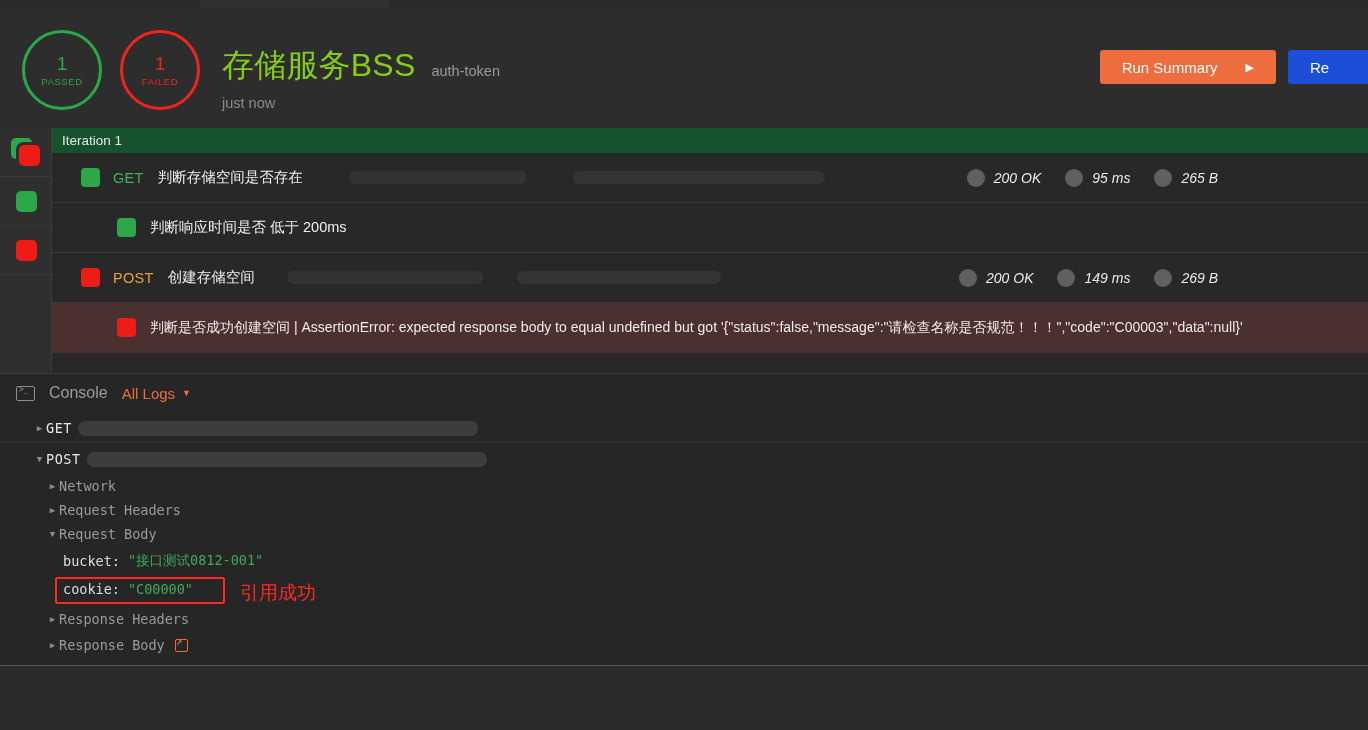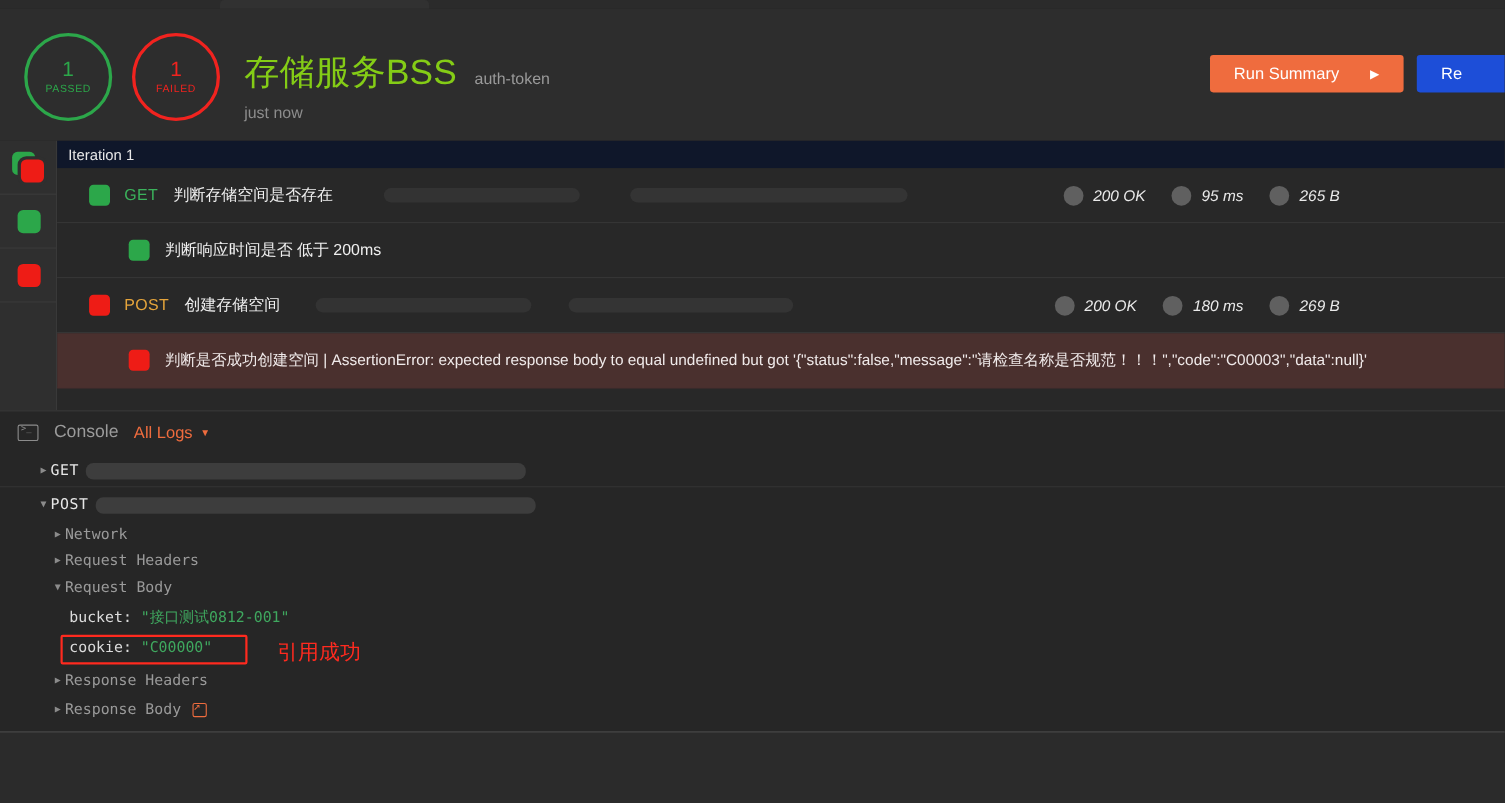--- a/index.html
+++ b/index.html
@@ -65,21 +65,21 @@
   .sq { width: 21px; height: 21px; border-radius: 5px; }
   .sq.green { background: #2ca74a; }
   .sq.red { background: #ee1c16; }
   .stack { position: relative; width: 30px; height: 28px; }
   .stack .sq.green { position: absolute; left: 0; top: 0; }
   .stack .sq.red { position: absolute; left: 8px; top: 7px; box-shadow: 0 0 0 3px #2f2f2f; }
 
   
   .results { position: absolute; left: 52px; top: 128px; width: 1316px; height: 245px; background: #282828; }
   .iter-bar {
-    height: 25px; background: #0f172a; color: #e8e8e8; font-size: 13.5px;
+    height: 25px; background: #14532d; color: #e8e8e8; font-size: 13.5px;
     display: flex; align-items: center; padding-left: 10px;
   }
   .row {
     height: 50px; display: flex; align-items: center; position: relative;
     border-bottom: 1px solid #3a3a3a; background: #282828;
   }
   .row.assert { padding-left: 36px; }
   .row.failrow { background: #4a302e; border-bottom: 1px solid #4a302e; }
   .row .chip { width: 19px; height: 19px; border-radius: 4px; flex: none; margin-left: 29px; }
   .row.assert .chip { margin-left: 29px; }
@@ -224,21 +224,21 @@
       <div class="rowname">创建存储空间</div>
       <div class="redact" style="margin-left:32px;width:196px"></div>
       <div class="redact b" style="margin-left:34px;width:204px"></div>
       <div class="meta">
         <div class="meta-item">
             <div class="meta-dot"></div>
             <div class="meta-txt">200 OK</div>
           </div>
         <div class="meta-item">
             <div class="meta-dot"></div>
-            <div class="meta-txt">180 ms</div>
+            <div class="meta-txt">149 ms</div>
           </div>
         <div class="meta-item">
             <div class="meta-dot"></div>
             <div class="meta-txt">269 B</div>
           </div>
       </div>
     </div>
 
     <div class="row assert failrow">
       <div class="chip red"></div>
@@ -306,20 +306,20 @@
 
       <div class="log-line" style="padding-left:13px;margin-top:2px">
         <span class="tri">▶</span>
         <span class="node">Response Body</span>
         <span class="ext-icon"></span>
       </div>
 
     </div>
 
     <div class="annot-box" style="left:55px;top:203px;width:170px;height:27px"></div>
-    <div class="annot-text" style="left:252px;top:206px">引用成功</div>
+    <div class="annot-text" style="left:240px;top:206px">引用成功</div>
 
   </div>
 
   <div class="bottom-rule"></div>
   <div class="bottom-area"></div>
 
 </div>
 
 </body></html>

